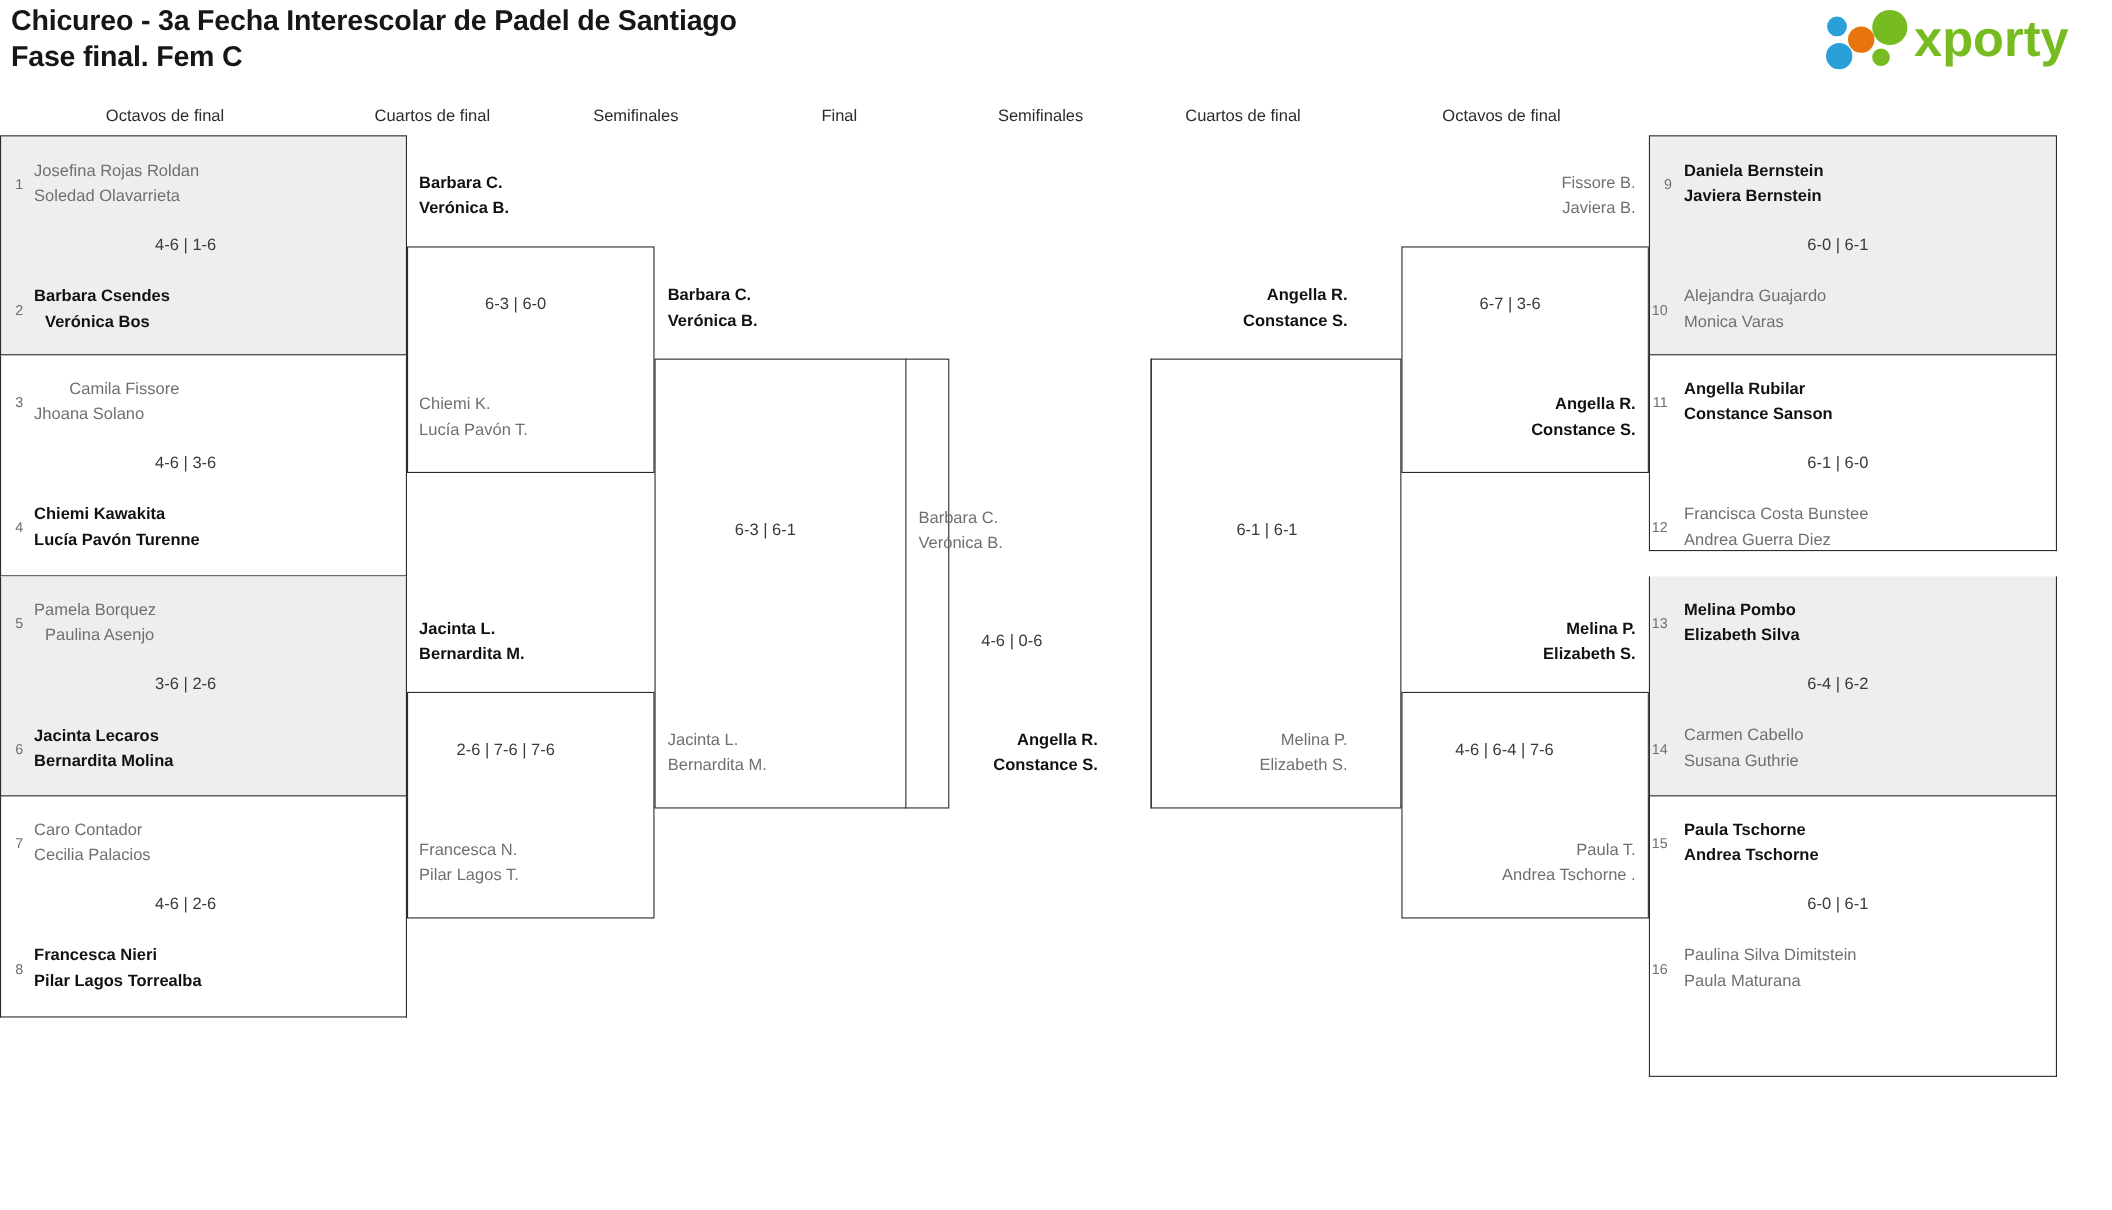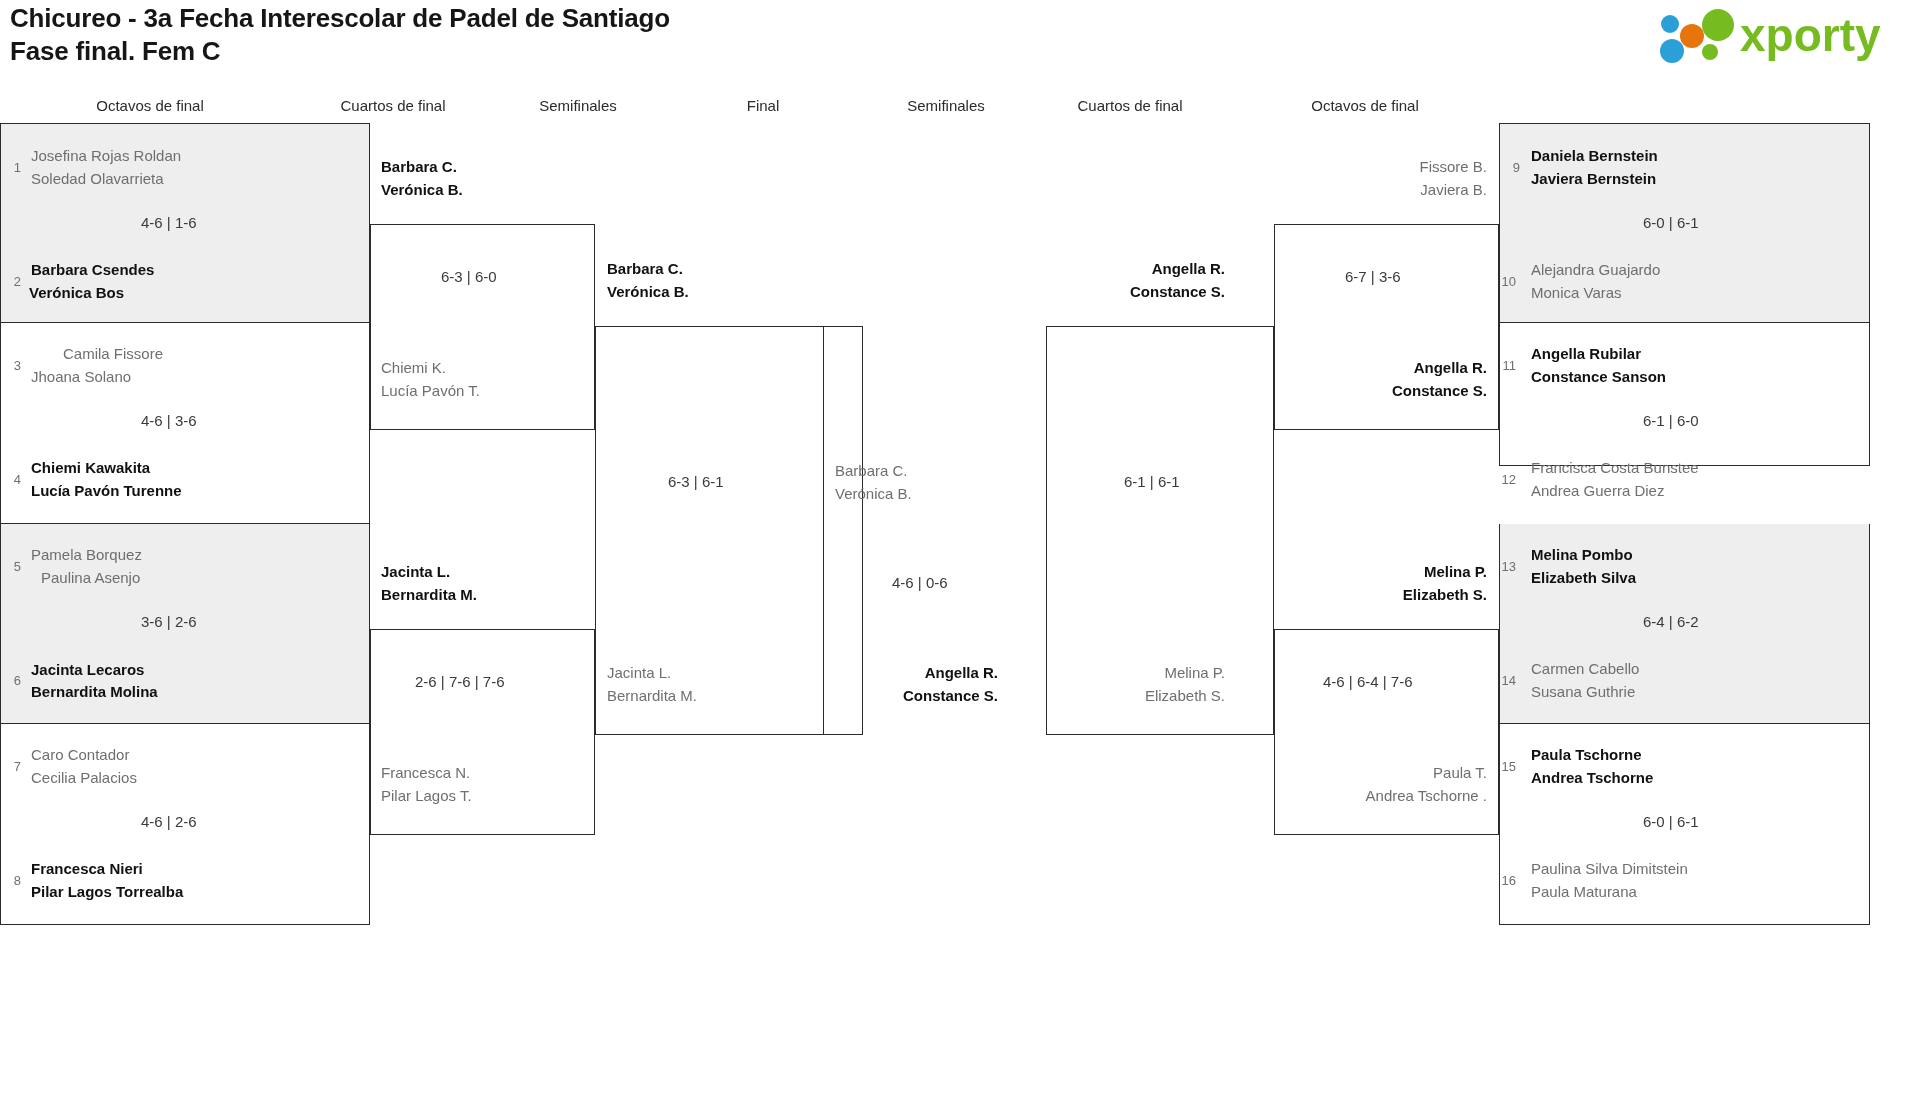--- a/index.html
+++ b/index.html
@@ -78,21 +78,21 @@
   <div class="colhead" style="left:1022px;width:216px;">Cuartos de final</div>
   <div class="colhead" style="left:1255px;width:220px;">Octavos de final</div>
 
   <div class="box bd shade" style="left:0px;top:123px;width:370px;height:200px;">
     <div class="seed" style="left:-2px;top:36px;">1</div>
     <div class="nm" style="left:30px;top:22px;">Josefina Rojas Roldan</div>
     <div class="nm" style="left:30px;top:45px;">Soledad Olavarrieta</div>
     <div class="score" style="left:140px;top:90px;">4-6 | 1-6</div>
     <div class="seed" style="left:-2px;top:150px;">2</div>
     <div class="nm win" style="left:30px;top:136px;">Barbara Csendes</div>
-    <div class="nm win" style="left:28px;top:159px;text-align:right;">Verónica Bos</div>
+    <div class="nm win" style="left:40px;top:159px;text-align:right;">Verónica Bos</div>
   </div>
 
   <div class="box bd" style="left:0px;top:323px;width:370px;height:201px;border-top:none;">
     <div class="seed" style="left:-2px;top:35px;">3</div>
     <div class="nm" style="left:30px;top:21px;margin-left:32px;">Camila Fissore</div>
     <div class="nm" style="left:30px;top:44px;">Jhoana Solano</div>
     <div class="score" style="left:140px;top:89px;">4-6 | 3-6</div>
     <div class="seed" style="left:-2px;top:149px;">4</div>
     <div class="nm win" style="left:30px;top:135px;">Chiemi Kawakita</div>
     <div class="nm win" style="left:30px;top:158px;">Lucía Pavón Turenne</div>
@@ -175,41 +175,41 @@
   <div class="box bd shade" style="left:1499px;top:123px;width:371px;height:200px;">
     <div class="seed" style="left:-2px;top:36px;">9</div>
     <div class="nm win" style="left:31px;top:22px;">Daniela Bernstein</div>
     <div class="nm win" style="left:31px;top:45px;">Javiera Bernstein</div>
     <div class="score" style="left:143px;top:90px;">6-0 | 6-1</div>
     <div class="seed" style="left:-6px;top:150px;">10</div>
     <div class="nm" style="left:31px;top:136px;">Alejandra Guajardo</div>
     <div class="nm" style="left:31px;top:159px;">Monica Varas</div>
   </div>
 
-  <div class="box bd" style="left:1499px;top:323px;width:371px;height:143px;border-top:none;">
+  <div class="box bd" style="left:1499px;top:323px;width:371px;height:178px;border-top:none;">
     <div class="seed" style="left:-6px;top:35px;">11</div>
     <div class="nm win" style="left:31px;top:21px;">Angella Rubilar</div>
     <div class="nm win" style="left:31px;top:44px;">Constance Sanson</div>
     <div class="score" style="left:143px;top:89px;">6-1 | 6-0</div>
     <div class="seed" style="left:-6px;top:149px;">12</div>
     <div class="nm" style="left:31px;top:135px;">Francisca Costa Bunstee</div>
     <div class="nm" style="left:31px;top:158px;">Andrea Guerra Diez</div>
   </div>
 
   <div class="box bd shade" style="left:1499px;top:524px;width:371px;height:200px;border-top:none;">
     <div class="seed" style="left:-6px;top:35px;">13</div>
     <div class="nm win" style="left:31px;top:21px;">Melina Pombo</div>
     <div class="nm win" style="left:31px;top:44px;">Elizabeth Silva</div>
     <div class="score" style="left:143px;top:89px;">6-4 | 6-2</div>
     <div class="seed" style="left:-6px;top:149px;">14</div>
     <div class="nm" style="left:31px;top:135px;">Carmen Cabello</div>
     <div class="nm" style="left:31px;top:158px;">Susana Guthrie</div>
   </div>
 
-  <div class="box bd" style="left:1499px;top:724px;width:371px;height:201px;border-top:none;">
+  <div class="box bd" style="left:1499px;top:724px;width:371px;height:255px;border-top:none;">
     <div class="seed" style="left:-6px;top:35px;">15</div>
     <div class="nm win" style="left:31px;top:21px;">Paula Tschorne</div>
     <div class="nm win" style="left:31px;top:44px;">Andrea Tschorne</div>
     <div class="score" style="left:143px;top:89px;">6-0 | 6-1</div>
     <div class="seed" style="left:-6px;top:149px;">16</div>
     <div class="nm" style="left:31px;top:135px;">Paulina Silva Dimitstein</div>
     <div class="nm" style="left:31px;top:158px;">Paula Maturana</div>
   </div>
 
   <div class="box" style="left:823px;top:530px;width:0px;height:0px;"></div>

